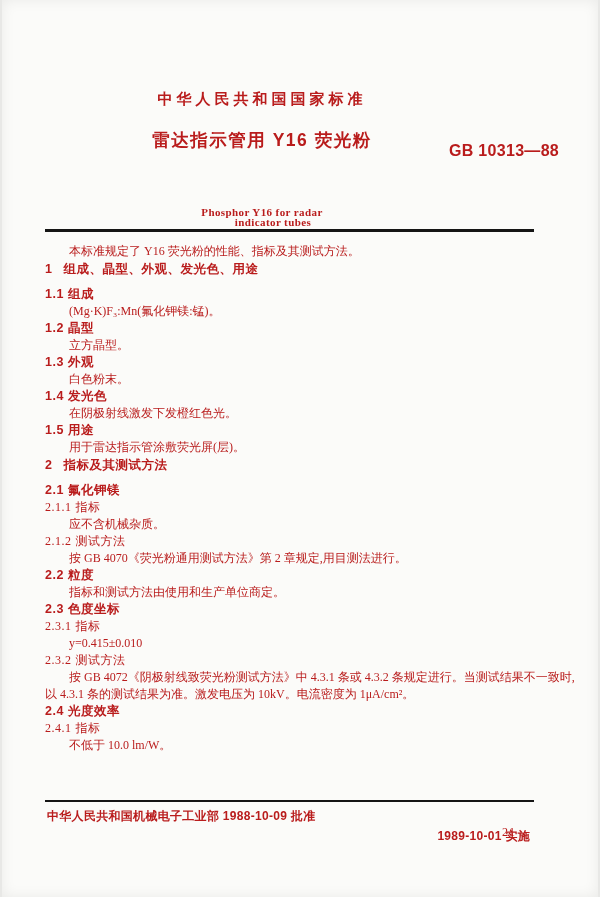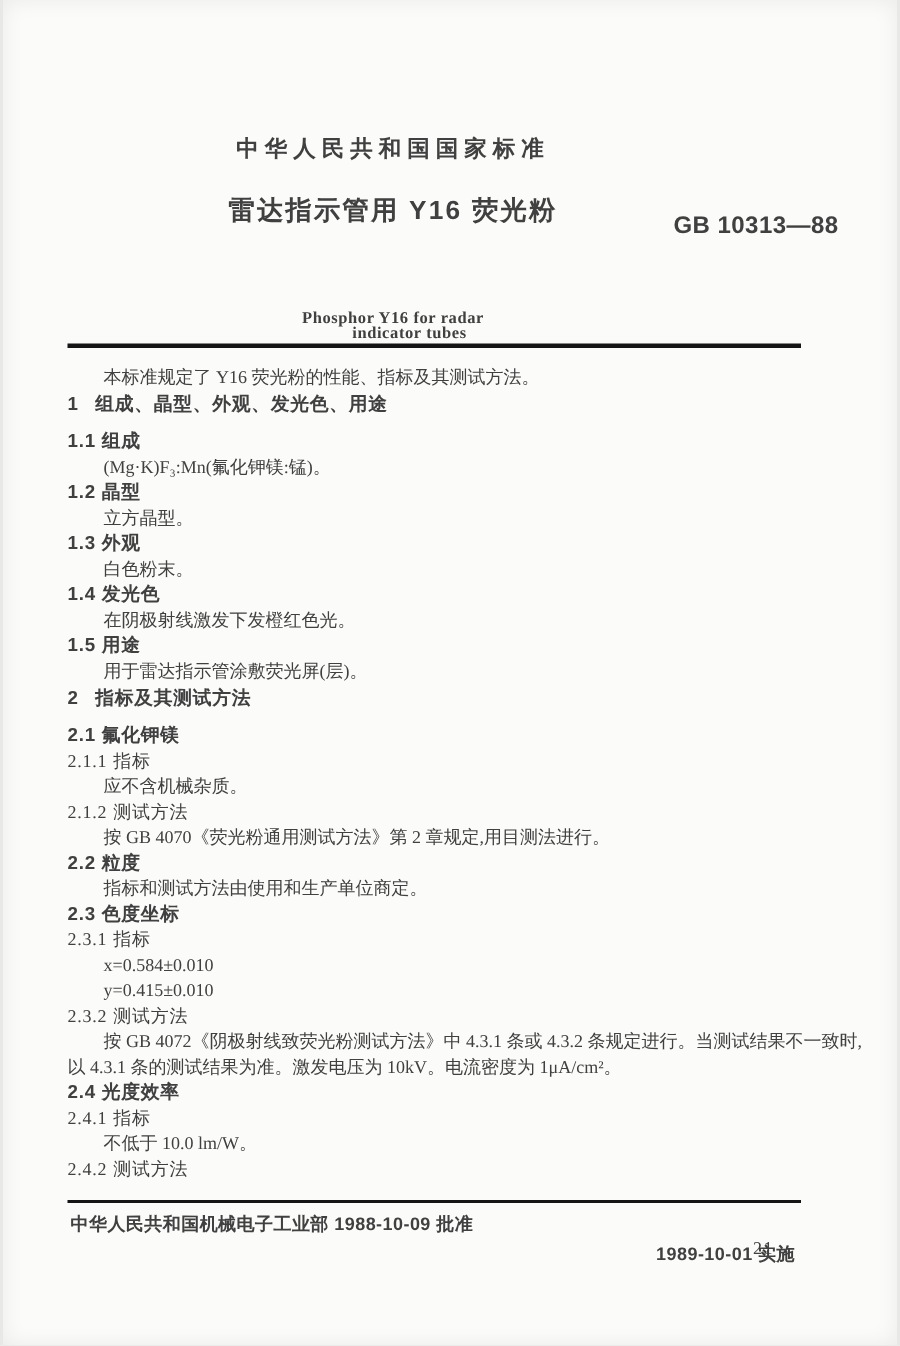--- a/index.html
+++ b/index.html
@@ -1,21 +1,21 @@
 <!DOCTYPE html>
 <html><head>
 <meta charset="utf-8">
 <style>
   html,body{margin:0;padding:0;background:#e8e8e6;}
   .page{
     position:relative;
     width:596px;height:897px;
     margin:0 auto;
     background:#fbfbf9;
-    color:#404040;
+    color:#b91c1c;
     font-family:"Liberation Serif","DejaVu Serif",serif;
     box-shadow:inset 0 0 14px rgba(0,0,0,0.07);
     overflow:hidden;
   }
   
   .std-label{
     position:absolute;top:90px;left:0;width:520px;
     text-align:center;
     font-family:"Liberation Sans","DejaVu Sans",sans-serif;
     font-weight:bold;font-size:15px;letter-spacing:4px;
@@ -157,46 +157,40 @@
       <div class="line p">
     <span class="txt">指标和测试方法由使用和生产单位商定。</span>
   </div>
       <div class="line h2">
     <span class="num">2.3</span><span class="txt">色度坐标</span>
   </div>
       <div class="line h3">
     <span class="num">2.3.1</span><span class="txt">指标</span>
   </div>
       <div class="line formula">
-    <span class="txt">x=0.584±0.010</span>
-  </div>
-      <div class="line formula">
     <span class="txt">y=0.415±0.010</span>
   </div>
       <div class="line h3">
     <span class="num">2.3.2</span><span class="txt">测试方法</span>
   </div>
       <div class="line p">
     <span class="txt">按 GB 4072《阴极射线致荧光粉测试方法》中 4.3.1 条或 4.3.2 条规定进行。当测试结果不一致时,</span>
   </div>
       <div class="line cont">
     <span class="txt">以 4.3.1 条的测试结果为准。激发电压为 10kV。电流密度为 1μA/cm²。</span>
   </div>
       <div class="line h2">
     <span class="num">2.4</span><span class="txt">光度效率</span>
   </div>
       <div class="line h3">
     <span class="num">2.4.1</span><span class="txt">指标</span>
   </div>
       <div class="line p">
     <span class="txt">不低于 10.0 lm/W。</span>
   </div>
-      <div class="line h3">
-    <span class="num">2.4.2</span><span class="txt">测试方法</span>
-  </div>
     </div>
 
   <div class="rule foot"></div>
 
   <div class="footer-approve">中华人民共和国机械电子工业部 1988-10-09 批准</div>
 
   <div class="footer-implement">1989-10-01 实施</div>
 
   <div class="page-number">21</div>
 

